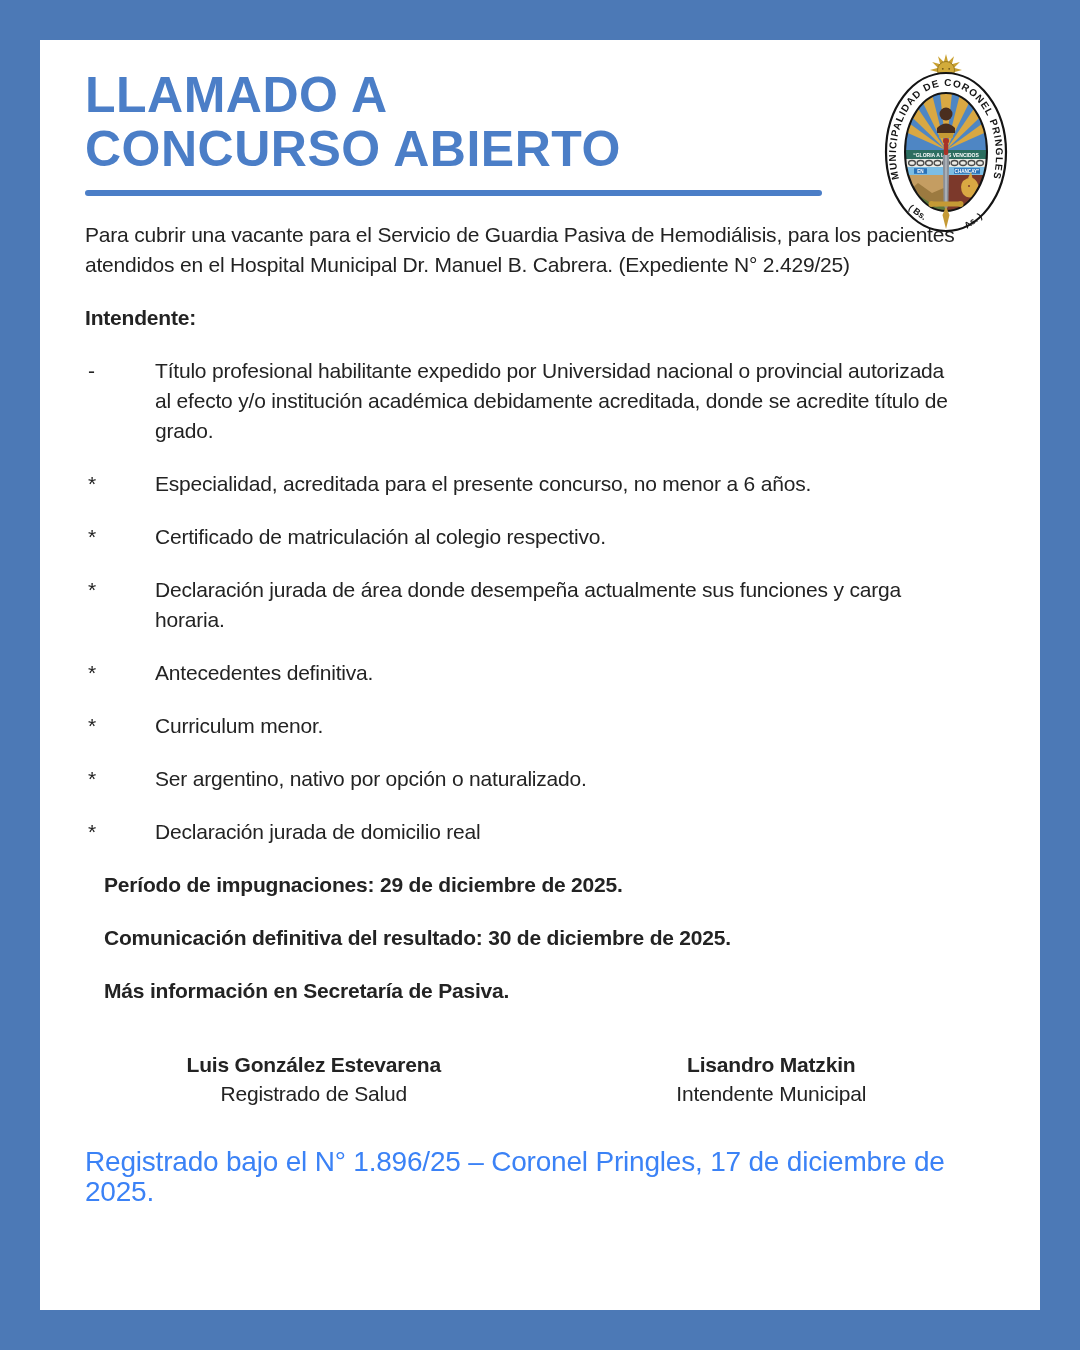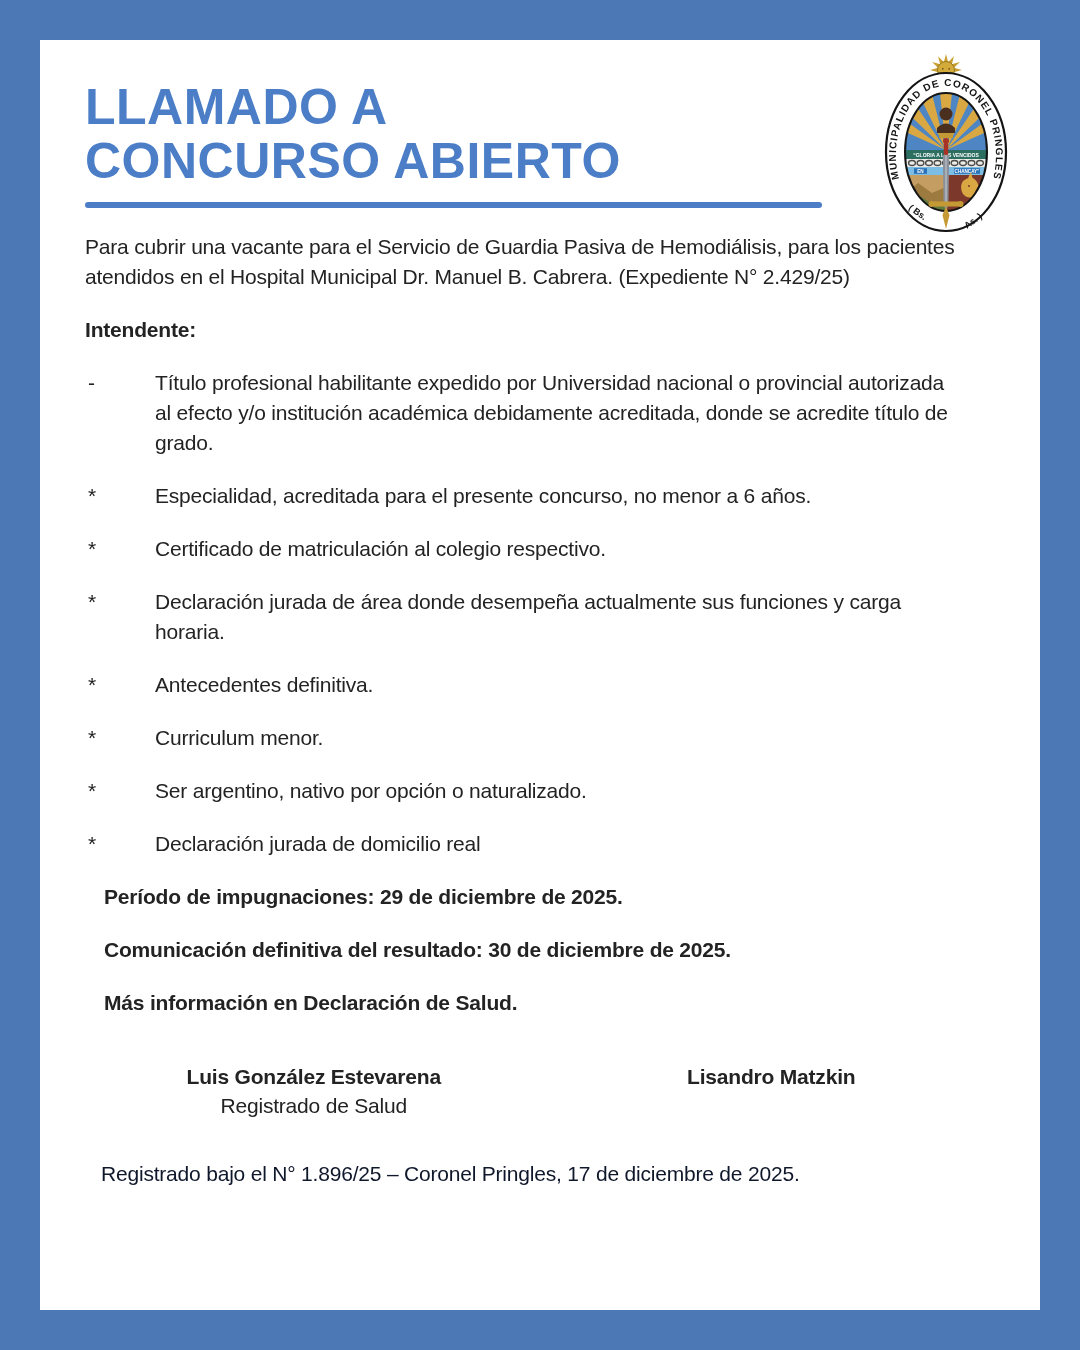--- a/index.html
+++ b/index.html
@@ -7,21 +7,21 @@
     position:relative;
     width:1080px;height:1350px;
     background:#4C79B6;
     font-family:"Liberation Sans",sans-serif;
     overflow:hidden;
   }
   .sheet{
     position:absolute;inset:40px;
     background:#ffffff;
     box-sizing:border-box;
-    padding:40px 40px 0 45px;
+    padding:28px 40px 0 45px;
     overflow:hidden;
   }
   .title{
     margin:0;
     color:#4B7EC7;
     font-size:50px;
     line-height:54px;
     font-weight:bold;
     letter-spacing:.5px;
   }
@@ -47,35 +47,36 @@
   }
   .body b, .item b, .inscr b, .footer b{font-weight:normal;}
   .heading{font-weight:bold;}
   .bold-line{font-weight:bold;margin-left:19px;}
   .item{display:flex;max-width:880px;}
   .item .marker{flex:0 0 20px;padding-left:3px;}
   .item .txt{flex:1;margin-left:47px;}
   .sigs{
     display:flex;
     margin-top:44px;
+    align-items:center;
   }
   .sig{
     width:50%;
     text-align:center;
     font-size:21px;
     line-height:29px;
     color:#232323;
     letter-spacing:-0.2px;
   }
   .sig-name{font-weight:bold;}
   .footer{
-    margin:39px 0 0 16px;
-    font-size:21px;
+    margin:39px 0 0 0;
+    font-size:28px;
     line-height:30px;
-    color:#0f172a;
+    color:#3b82f6;
     letter-spacing:-0.2px;
   }
 </style>
 </head>
 <body>
 
 <div class="page">
   <div class="sheet">
 
     <h1 class="title">
@@ -213,28 +214,29 @@
       <span class="txt">Ser argentino, nativo por opción o naturalizado.</span>
     </div>
     <div class="item">
       <span class="marker">*</span>
       <span class="txt">Declaración jurada de domicilio real</span>
     </div>
 
 
     <p class="bold-line">Período de impugnaciones: 29 de diciembre de 2025.</p>
     <p class="bold-line">Comunicación definitiva del resultado: 30 de diciembre de 2025.</p>
-    <p class="bold-line">Más información en Declaración de Salud.</p>
+    <p class="bold-line">Más información en Secretaría de Pasiva.</p>
 
     <div class="sigs">
       <div class="sig">
         <div class="sig-name">Luis González Estevarena</div>
         <div class="sig-title">Registrado de Salud</div>
       </div>
       <div class="sig">
         <div class="sig-name">Lisandro Matzkin</div>
+        <div class="sig-title">Intendente Municipal</div>
       </div>
     </div>
 
     <p class="footer"><b>Registrado bajo el N° 1.896/25</b><span> – Coronel Pringles, 17 de diciembre de 2025.</span></p>
 
   </div>
 </div>
 
 </body></html>

